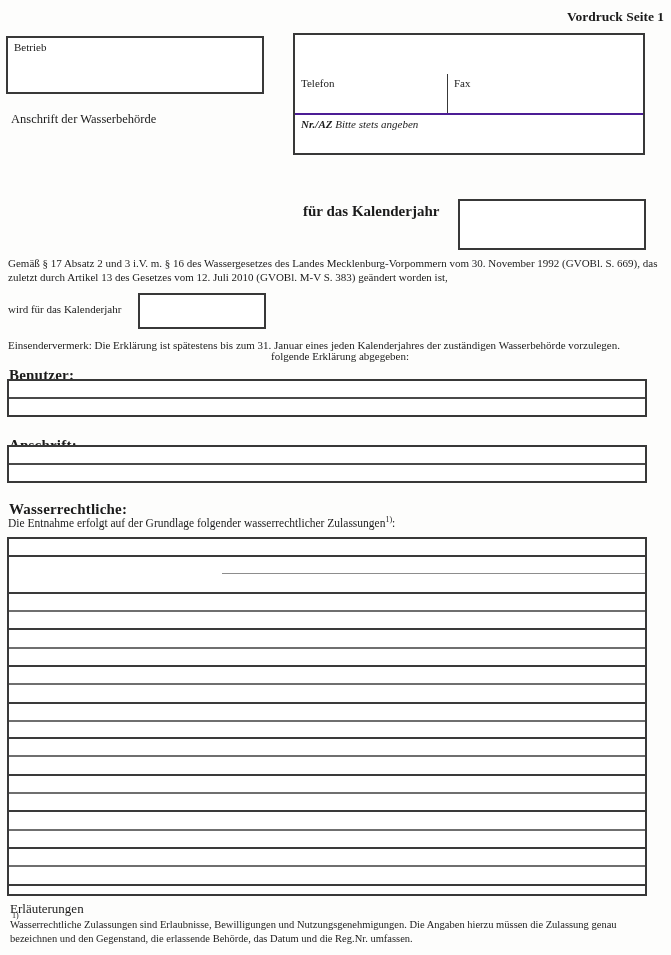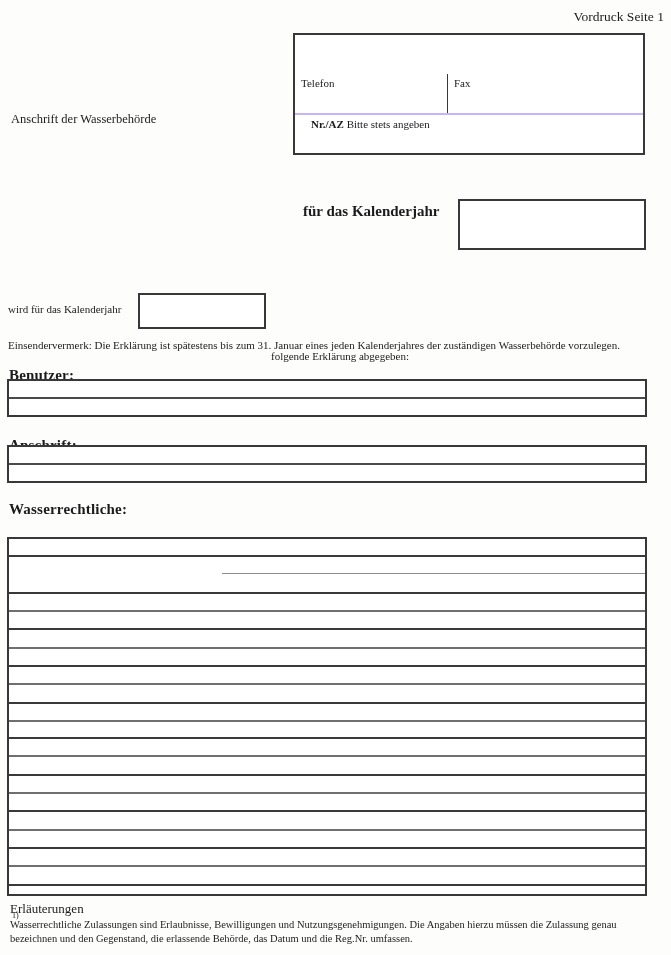--- a/index.html
+++ b/index.html
@@ -20,32 +20,32 @@
     box-sizing:border-box;
     background:#fff;
   }
   .box-label {
     display:block;
     padding:3px 6px 0 6px;
     font-size:11px;
     line-height:13px;
   }
   
-  .hdr-label { top:9px; right:7px; font-size:13.5px; font-weight:normal;text-align:right; }
+  .hdr-label { top:9px; right:7px; font-size:13.5px; font-weight:bold;text-align:right; }
   
   .betrieb-box { left:6px; top:36px; width:258px; height:58px; }
   .wasserbehoerde { left:11px; top:112px; font-size:12.5px; }
   
   .contact-grid { left:293px; top:33px; width:352px; height:122px; }
   .cg-row1 { position:absolute; left:0; top:0; right:0; height:39px; border-bottom:2px solid #383838; box-sizing:border-box; }
-  .cg-row2 { position:absolute; left:0; top:39px; right:0; height:41px; border-bottom:2px solid #c4b5fd; box-sizing:border-box; }
+  .cg-row2 { position:absolute; left:0; top:39px; right:0; height:41px; border-bottom:2px solid #4c1d95; box-sizing:border-box; }
   .cg-tel  { position:absolute; left:0; top:0; width:153px; height:100%; border-right:1.5px solid #383838; box-sizing:border-box; }
   .cg-fax  { position:absolute; left:153px; top:0; right:0; height:100%; }
   .cg-row3 { position:absolute; left:0; top:80px; right:0; bottom:0; }
-  .nraz-line { padding:3px 6px 0 16px; font-size:11px; line-height:13px; }
+  .nraz-line { padding:3px 6px 0 6px; font-size:11px; line-height:13px;font-style:italic; }
   
   .title-1 { left:303px; top:169px; font-size:15px; font-weight:bold; }
   .title-2 { left:303px; top:203px; font-size:15px; font-weight:bold; }
   .year-box-main { left:458px; top:199px; width:188px; height:51px; }
   
   .legal { left:8px; top:257px; width:658px; font-size:11px; line-height:13.8px; }
   .decl-prefix { left:8px; top:303px; font-size:11px; }
   .year-box-small { left:138px; top:293px; width:128px; height:36px; }
   .decl-suffix { left:271px; top:303px; font-size:11px;margin-top:47px; }
   .einsender { left:8px; top:339px; width:658px; font-size:11px; }
@@ -69,20 +69,23 @@
   .footnote .fn-text { display:block; }
   .fn-ref { position:absolute; left:2px; top:-2px; font-size:8px; }
 </style>
 </head>
 <body>
 
 <div class="page">
 
   <div class="abs hdr-label">Vordruck Seite 1</div>
 
+  <div class="box betrieb-box">
+    <span class="box-label">Betrieb</span>
+  </div>
   <div class="abs wasserbehoerde">Anschrift der Wasserbehörde</div>
 
   <div class="box contact-grid">
     <div class="cg-row2">
       <div class="cg-tel">
         <span class="box-label">Telefon</span>
       </div>
       <div class="cg-fax">
         <span class="box-label">Fax</span>
       </div>
@@ -91,38 +94,40 @@
       <div class="nraz-line">
         <span class="bold">Nr./AZ</span>
         <span>Bitte stets angeben</span>
       </div>
     </div>
   </div>
 
   <div class="abs title-2">für das Kalenderjahr</div>
   <div class="box year-box-main"></div>
 
+  <div class="abs legal">Gemäß § 17 Absatz 2 und 3 i.V. m. § 16 des Wassergesetzes des Landes Mecklenburg-Vorpommern vom 30. November 1992 (GVOBl. S. 669), das zuletzt durch Artikel 13 des Gesetzes vom 12. Juli 2010 (GVOBl. M-V S. 383) geändert worden ist,</div>
 
   <div class="abs decl-prefix">wird für das Kalenderjahr</div>
   <div class="box year-box-small"></div>
   <div class="abs decl-suffix">folgende Erklärung abgegeben:</div>
 
   <div class="abs einsender">Einsendervermerk: Die Erklärung ist spätestens bis zum 31. Januar eines jeden Kalenderjahres der zuständigen Wasserbehörde vorzulegen.</div>
 
   <div class="abs sec-head benutzer-head">Benutzer:</div>
   <div class="box benutzer-box">
     <div class="mid-rule"></div>
   </div>
 
   <div class="abs sec-head anschrift-head">Anschrift:</div>
   <div class="box anschrift-box">
     <div class="mid-rule"></div>
   </div>
 
   <div class="abs sec-head rechts-head">Wasserrechtliche:</div>
+  <div class="abs rechts-intro"><span>Die Entnahme erfolgt auf der Grundlage folgender wasserrechtlicher Zulassungen</span><sup>1)</sup><span>:</span></div>
 
   <div class="box entry-box" id="entry-box">
       <div class="rule" style="top: 16px;"></div>
       <div class="rule partial" style="top: 34px;"></div>
       <div class="rule" style="top: 53px;"></div>
       <div class="rule light" style="top: 71px;"></div>
       <div class="rule" style="top: 89px;"></div>
       <div class="rule light" style="top: 108px;"></div>
       <div class="rule" style="top: 126px;"></div>
       <div class="rule light" style="top: 144px;"></div>

